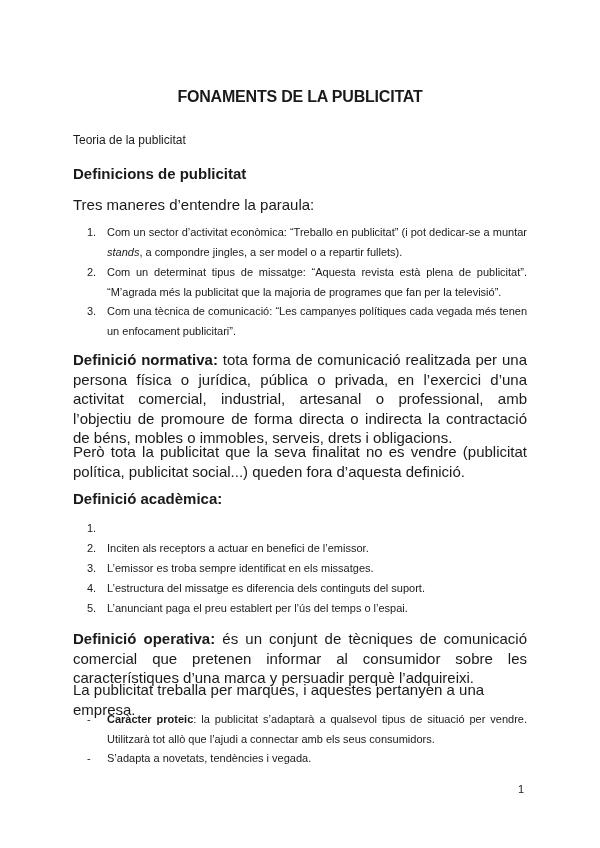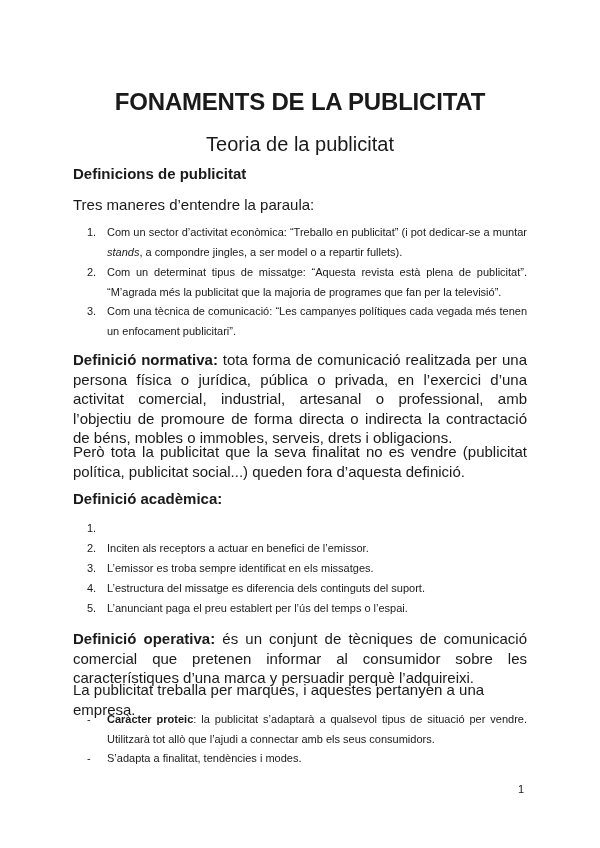--- a/index.html
+++ b/index.html
@@ -1,22 +1,22 @@
 <!DOCTYPE html>
 <html><head>
 <meta charset="utf-8">
 <style>
   html, body { margin: 0; padding: 0; background: #ffffff; }
   body { width: 600px; height: 848px; position: relative; overflow: hidden;
          font-family: "Liberation Sans", sans-serif; color: #1a1a1a; }
   .page { position: absolute; left: 73px; top: 0; width: 454px; }
   .title { position: absolute; top: 88px; left: 0; width: 454px; text-align: center;
-           font-size: 24px; font-weight: bold; letter-spacing: -0.2px; }
-  .subtitle { position: absolute; top: 133px; left: 0; width: 454px; text-align: center;
-              font-size: 20px; }
+           font-size: 16px; font-weight: bold; letter-spacing: -0.2px; }
+  .subtitle { position: absolute; top: 133px; left: 0; width: 454px; 
+              font-size: 12px; }
   .p { position: absolute; left: 0; width: 454px; font-size: 15px; line-height: 19.5px; }
   .just { text-align: justify; text-align-last: left; }
   .h { font-weight: bold; }
   ol, ul { margin: 0; padding: 0; list-style: none; }
   .li { position: absolute; left: 34px; width: 420px; font-size: 11px; line-height: 19.5px; }
   .li .num { position: absolute; left: -20px; top: 0; }
   .li .dash { position: absolute; left: -20px; top: 0; }
   .page-num { position: absolute; top: 783px; left: 518px; font-size: 11px; }
 </style>
 </head>
@@ -66,18 +66,18 @@
 
   <div class="p" style="top:680px;">La publicitat treballa per marques, i aquestes pertanyen a una empresa.</div>
 
   <ul>
     <li class="li just" style="top:710px;">
       <span class="dash">-</span>
       <b>Caràcter proteic</b><span>: la publicitat s’adaptarà a qualsevol tipus de situació per vendre. Utilitzarà tot allò que l’ajudi a connectar amb els seus consumidors.</span>
     </li>
     <li class="li" style="top:749px;">
       <span class="dash">-</span>
-      <span>S’adapta a finalitat, tendències i modes.</span>
+      <span>S’adapta a novetats, tendències i vegada.</span>
     </li>
   </ul>
 </div>
 
 <div class="page-num">1</div>
 
 </body></html>

